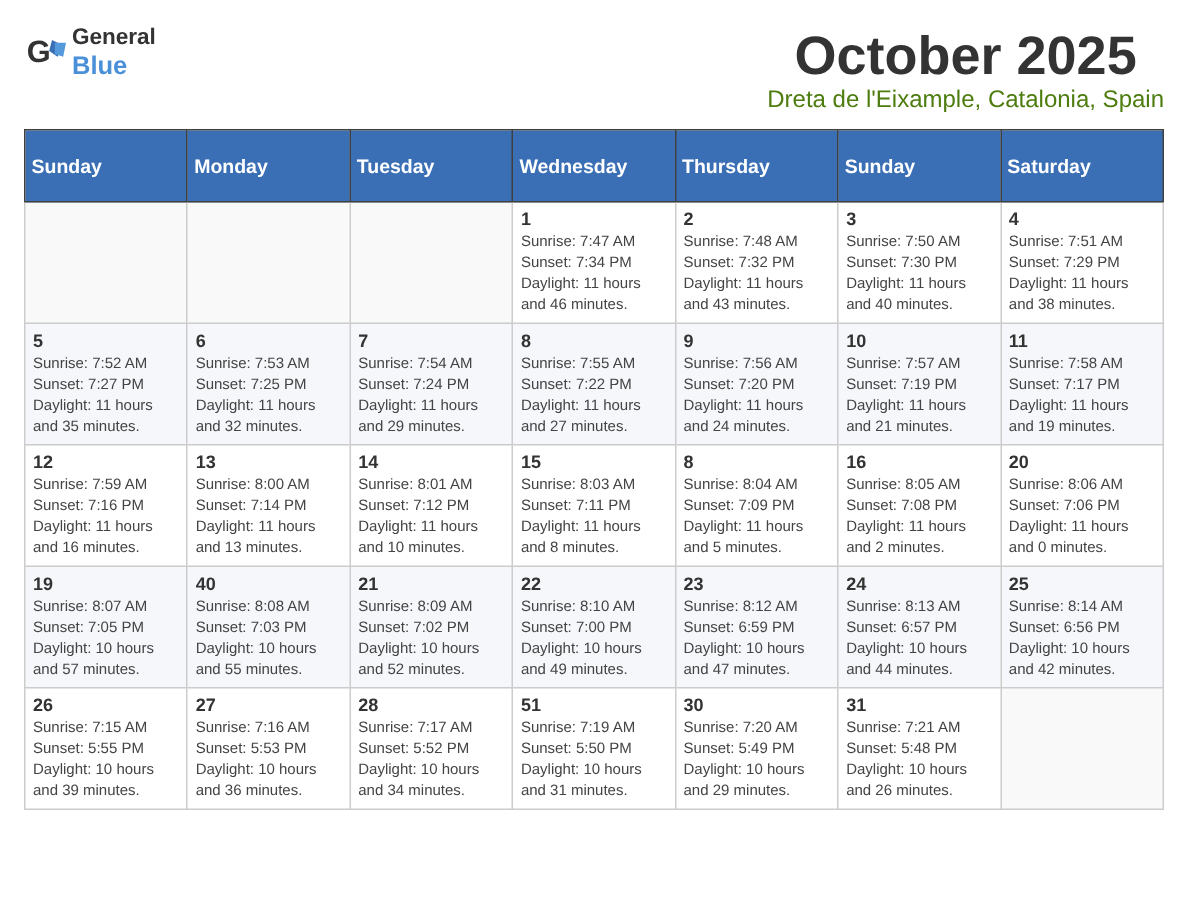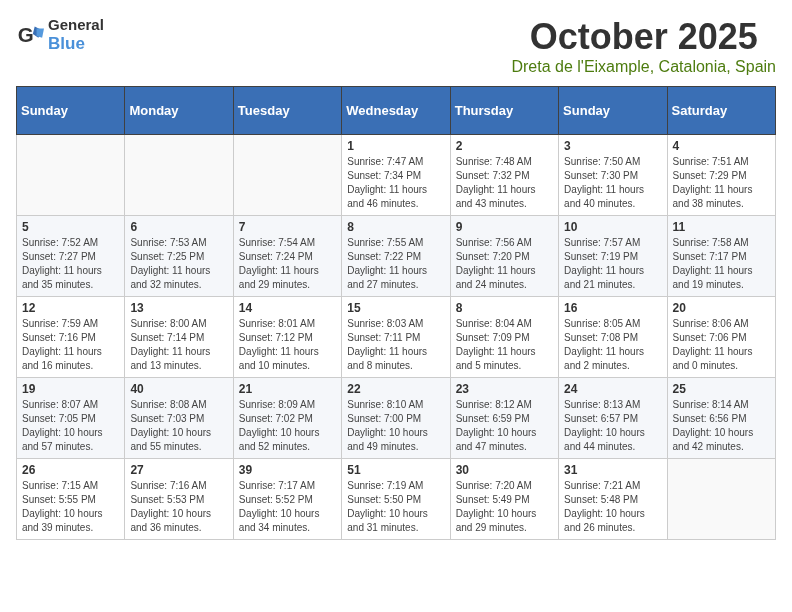--- a/index.html
+++ b/index.html
@@ -228,21 +228,21 @@
       <tr>
         <td>
           <div class="day-number">26</div>
           <div class="day-info">Sunrise: 7:15 AM<br>Sunset: 5:55 PM<br>Daylight: 10 hours and 39 minutes.</div>
         </td>
         <td>
           <div class="day-number">27</div>
           <div class="day-info">Sunrise: 7:16 AM<br>Sunset: 5:53 PM<br>Daylight: 10 hours and 36 minutes.</div>
         </td>
         <td>
-          <div class="day-number">39</div>
+          <div class="day-number">28</div>
           <div class="day-info">Sunrise: 7:17 AM<br>Sunset: 5:52 PM<br>Daylight: 10 hours and 34 minutes.</div>
         </td>
         <td>
           <div class="day-number">51</div>
           <div class="day-info">Sunrise: 7:19 AM<br>Sunset: 5:50 PM<br>Daylight: 10 hours and 31 minutes.</div>
         </td>
         <td>
           <div class="day-number">30</div>
           <div class="day-info">Sunrise: 7:20 AM<br>Sunset: 5:49 PM<br>Daylight: 10 hours and 29 minutes.</div>
         </td>

